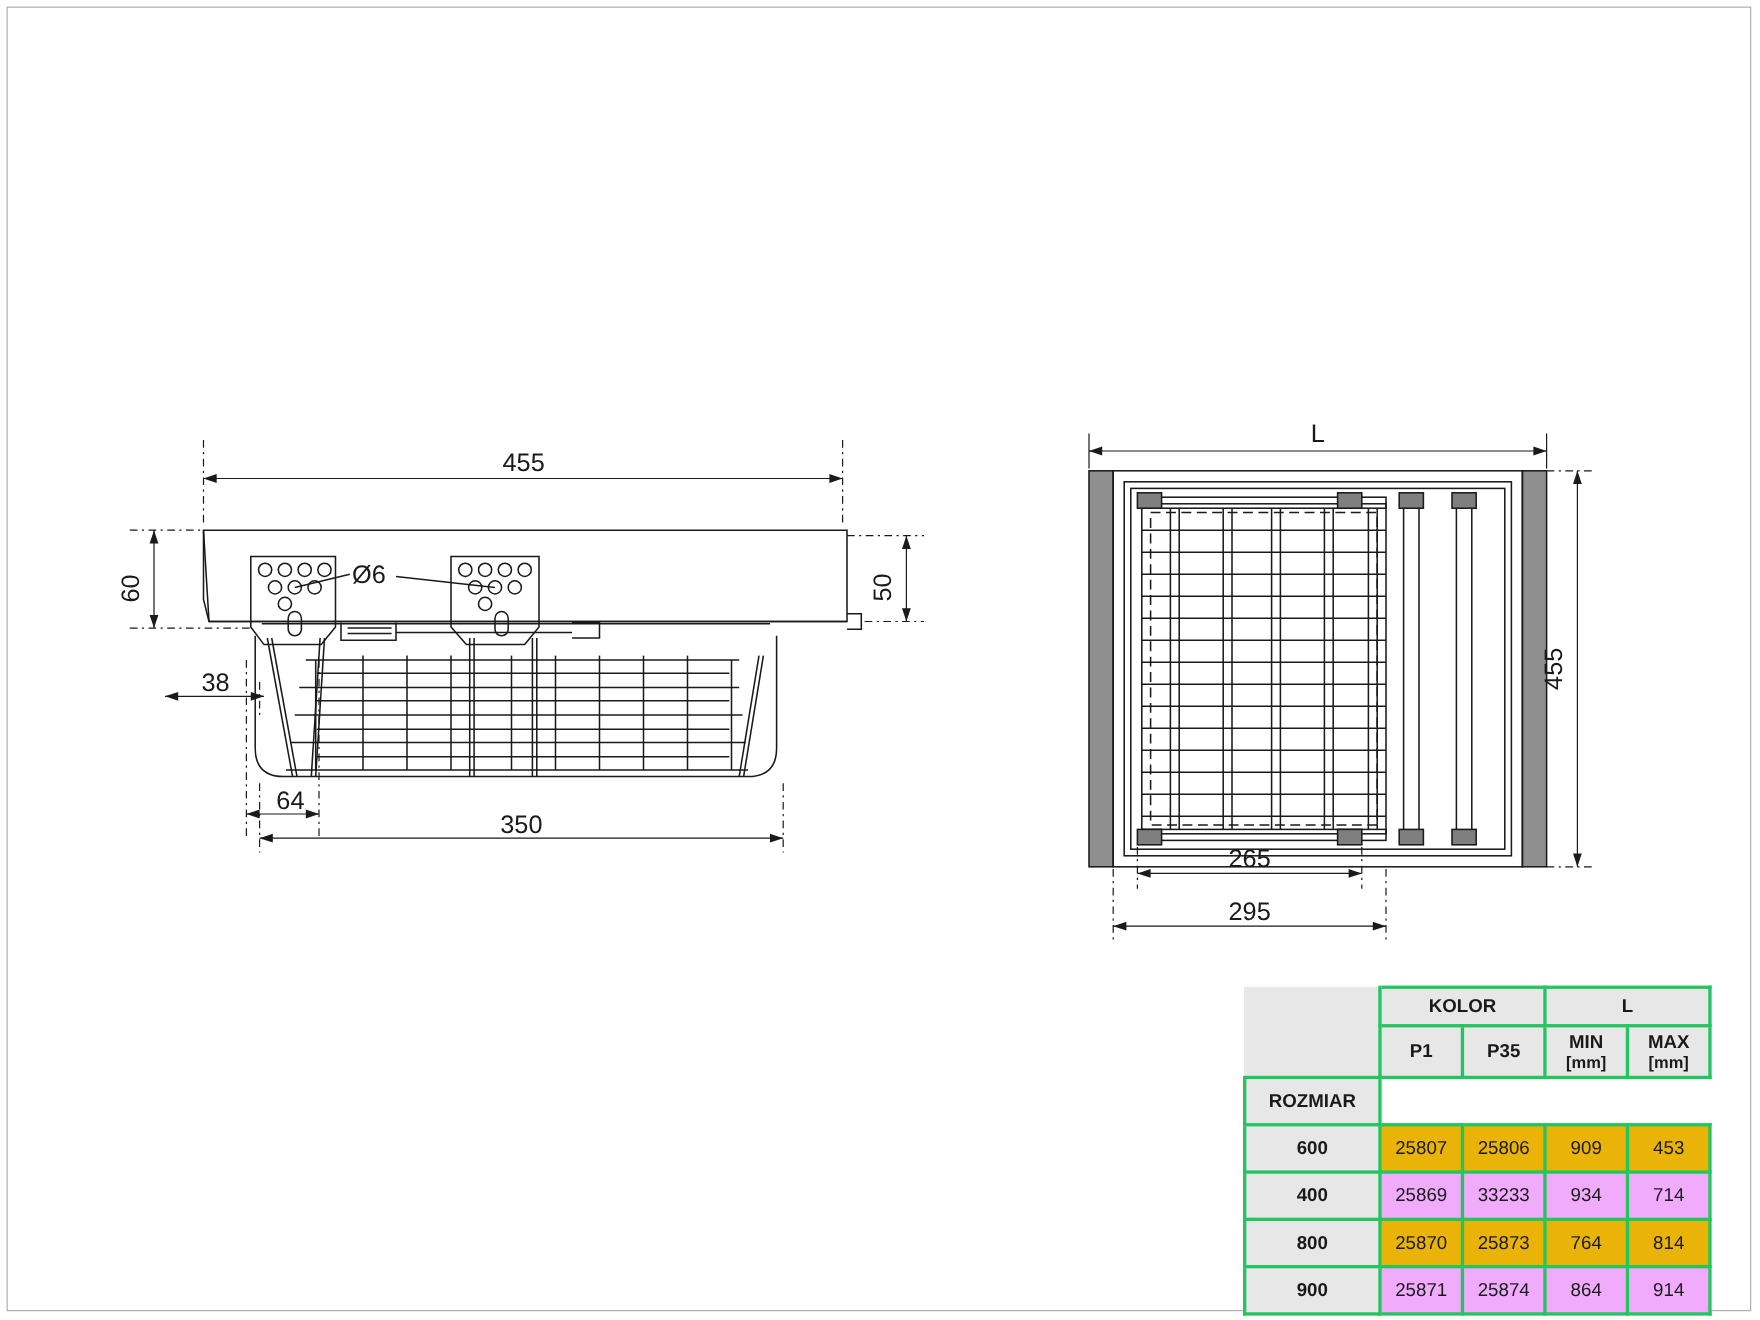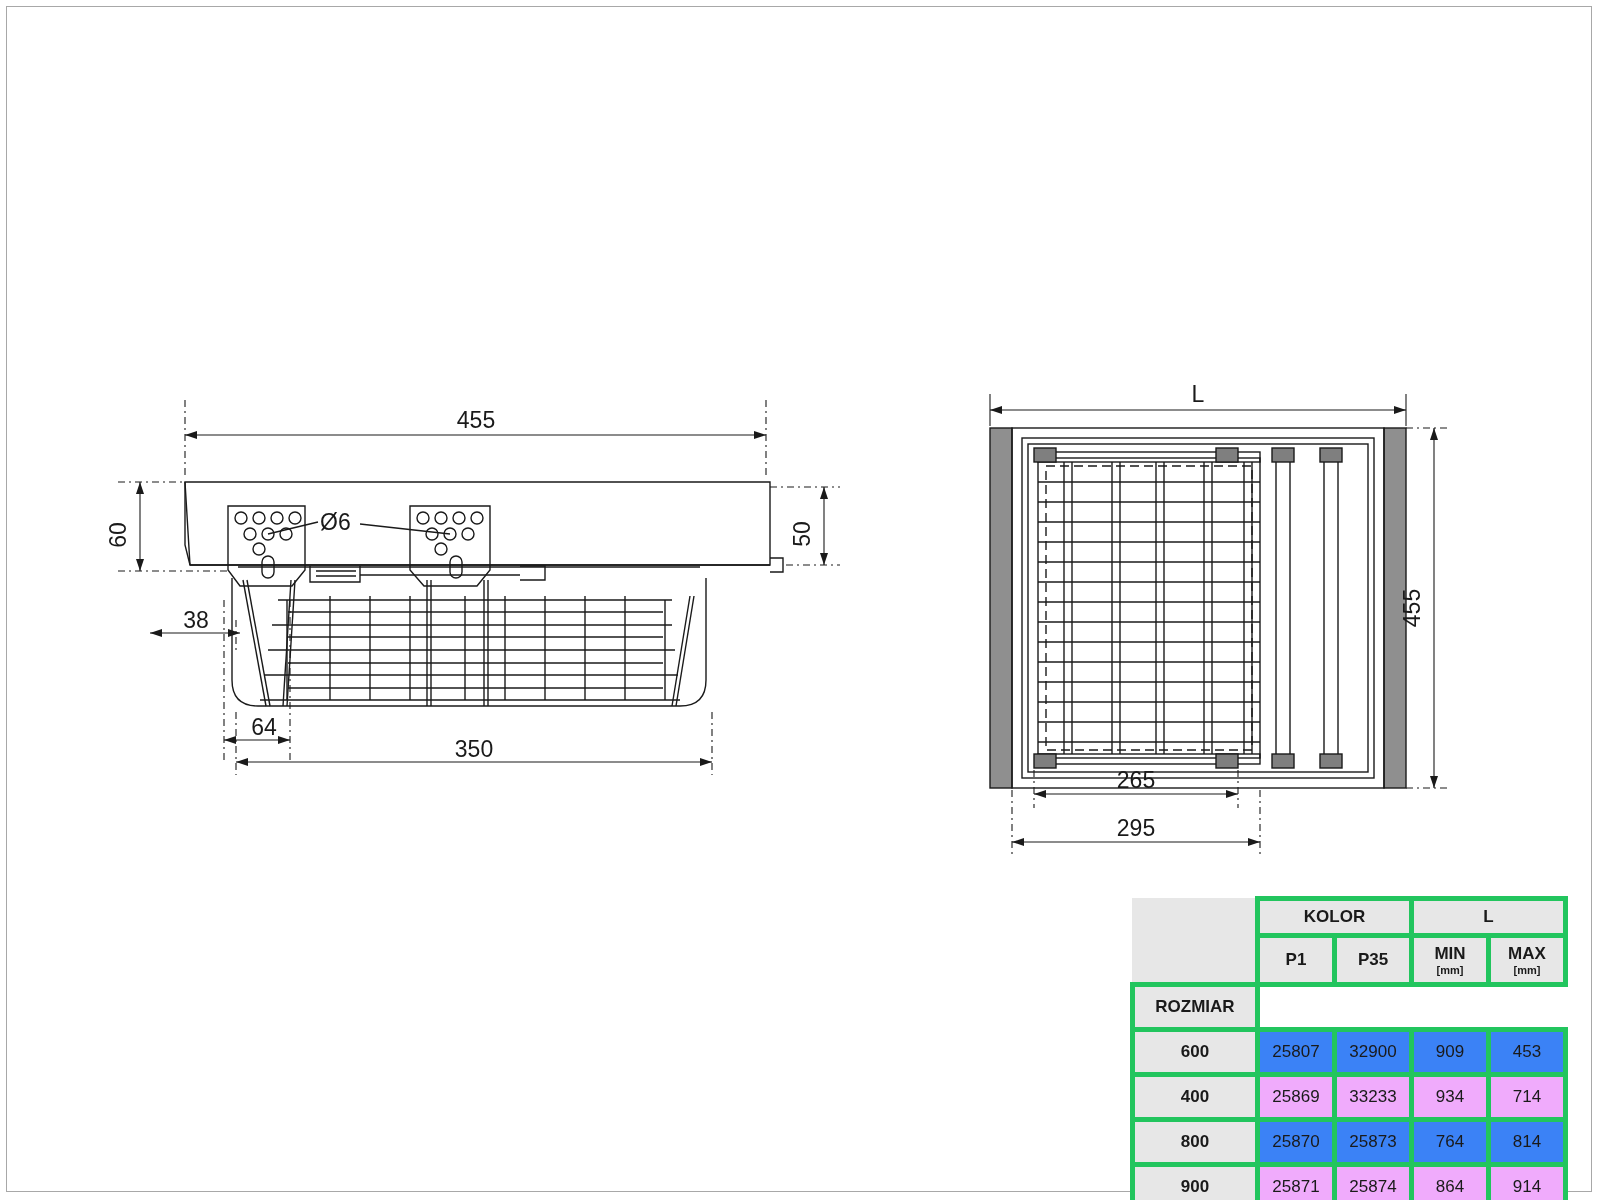--- a/index.html
+++ b/index.html
@@ -3,29 +3,29 @@
 <meta charset="utf-8">
 <style>
   html,body{margin:0;padding:0;background:#ffffff;}
   body{width:1600px;height:1200px;font-family:"Liberation Sans",sans-serif;color:#1a1a1a;}
   #page{position:relative;width:1600px;height:1200px;overflow:hidden;}
   .frame{position:absolute;left:6px;top:6px;width:1586px;height:1186px;border:1px solid #a8a8a8;box-sizing:border-box;}
   svg{position:absolute;left:0;top:0;}
   .dimtxt{font-family:"Liberation Sans",sans-serif;font-size:23px;fill:#1a1a1a;}
   
   .spec{position:absolute;left:1130px;top:896px;border-collapse:collapse;font-size:17px;}
-  .spec td,.spec th{border:5px solid #22c55e;text-align:center;vertical-align:middle;padding:0;}
+  .spec td,.spec th{border:3px solid #22c55e;text-align:center;vertical-align:middle;padding:0;}
   .spec .hdr{font-weight:bold;background:#e7e7e7;}
   .spec .rowhdr{font-weight:bold;background:#e7e7e7;width:120px;text-align:center;}
-  .spec .plain{background:#3b82f6;margin-left:38px;}
+  .spec .plain{background:#eab308;margin-left:38px;}
   .spec .shade{background:#f0abfc;}
   .spec .corner{background:#e7e7e7;border-left:1px solid #e7e7e7;border-top:1px solid #e7e7e7;}
   .c-kolor{width:72px;}
   .c-l{width:72px;}
-  .small{font-size:11px;}
+  .small{font-size:15px;}
 </style>
 </head>
 <body>
 
 <div id="page">
   <div class="frame"></div>
 
   <svg width="900" height="820" viewBox="0 0 900 820">
     <g stroke="#1a1a1a" fill="none" stroke-width="1.4">
 
@@ -262,21 +262,21 @@
     <tr>
       <td class="rowhdr" style="height:40px">ROZMIAR</td>
       <td class="corner" style="border:none;background:#fff"></td>
       <td class="corner" style="border:none;background:#fff"></td>
       <td class="corner" style="border:none;background:#fff"></td>
       <td class="corner" style="border:none;background:#fff"></td>
     </tr>
     <tr>
       <td class="rowhdr" style="height:40px">600</td>
       <td class="plain">25807</td>
-      <td class="plain">32900</td>
+      <td class="plain">25806</td>
       <td class="plain">909</td>
       <td class="plain">453</td>
     </tr>
     <tr>
       <td class="rowhdr" style="height:40px">400</td>
       <td class="shade">25869</td>
       <td class="shade">33233</td>
       <td class="shade">934</td>
       <td class="shade">714</td>
     </tr>

